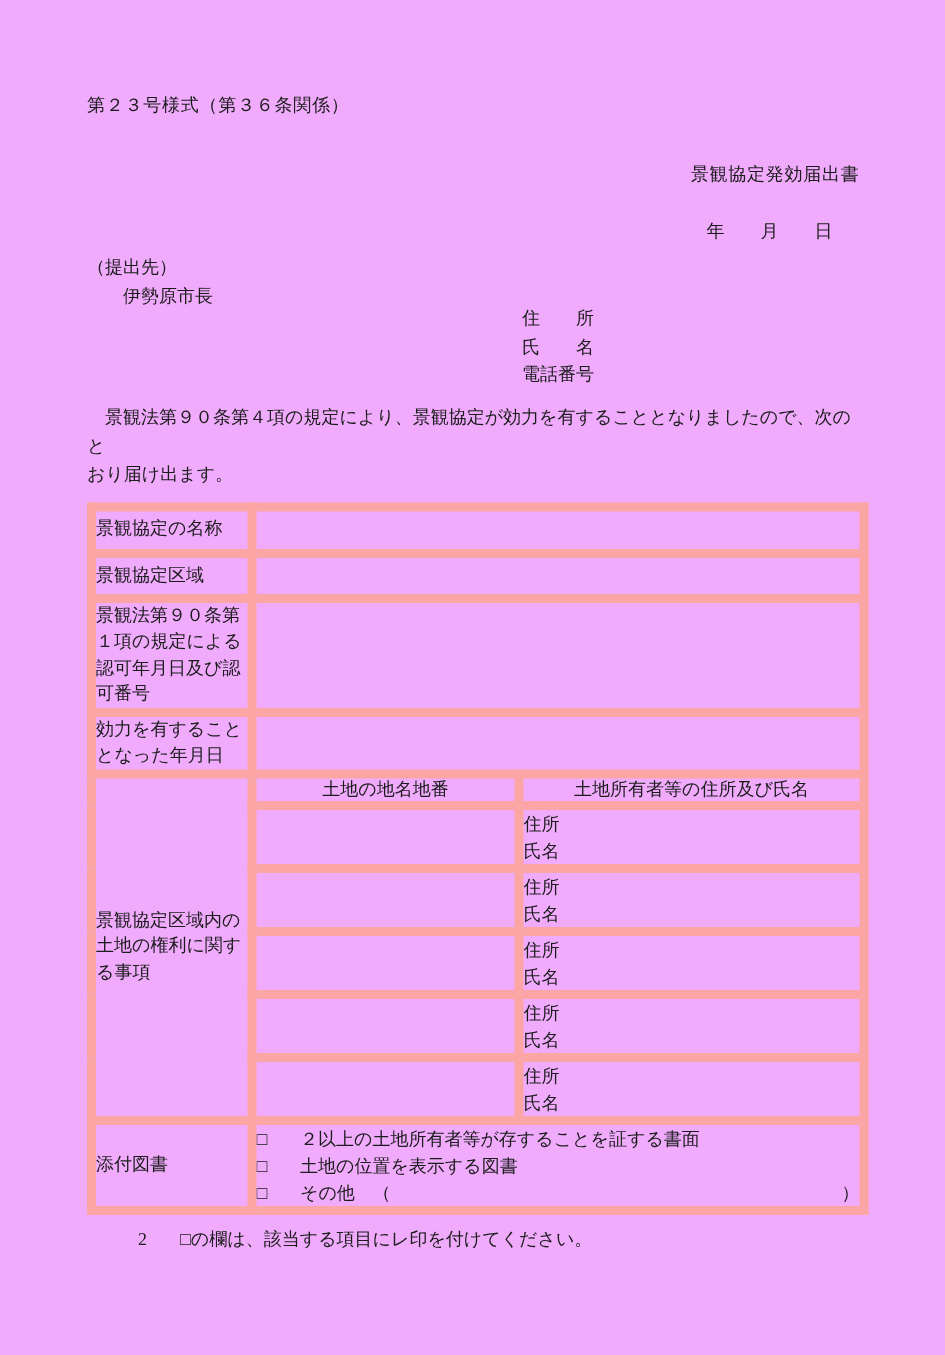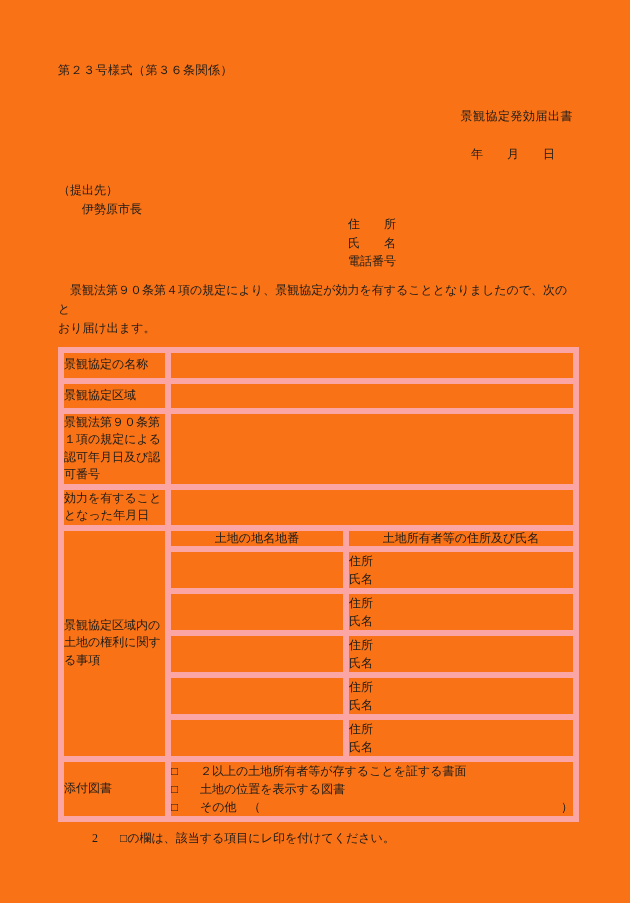--- a/index.html
+++ b/index.html
@@ -6,21 +6,21 @@
     margin: 0;
     padding: 0;
     background: #fafafa;
     font-family: "Liberation Serif", "DejaVu Serif", serif;
     color: #1b1b1b;
   }
   .page {
     position: relative;
     width: 630px;
     height: 903px;
-    background: #f97316;
+    background: #f0abfc;
     overflow: hidden;
   }
   .content {
     position: absolute;
     left: 58px;
     top: 62px;
     width: 515px;
     font-size: 12px;
     line-height: 16px;
   }
@@ -32,21 +32,21 @@
     text-align: right;
     margin-top: 30px;
     letter-spacing: 0.5px;
   }
   .date-line {
     text-align: right;
     margin-top: 22px;
     padding-right: 18px;
   }
   .recipient-label {
-    margin-top: 20px;
+    margin-top: 8px;
   }
   .recipient-name {
     margin-left: 24px;
     margin-top: 3px;
   }
   .submitter-block {
     margin-left: 290px;
     margin-top: -2px;
     line-height: 18.5px;
   }

